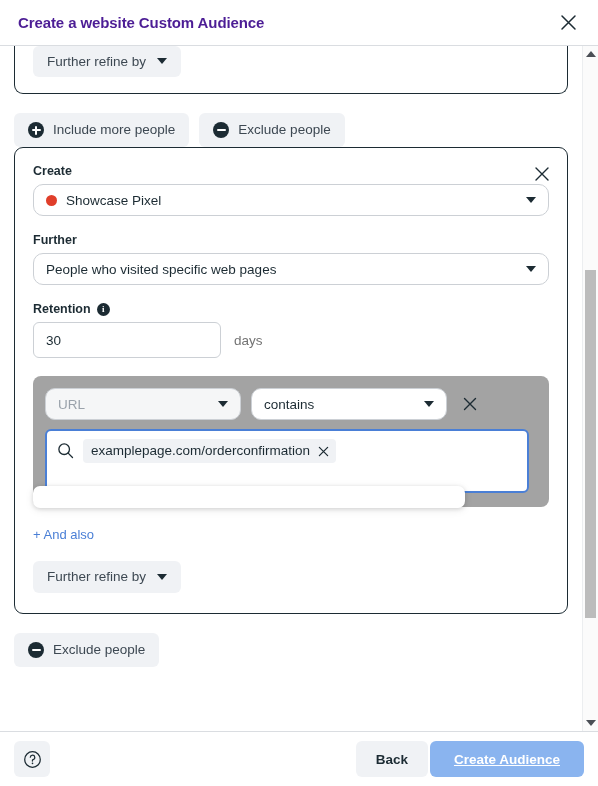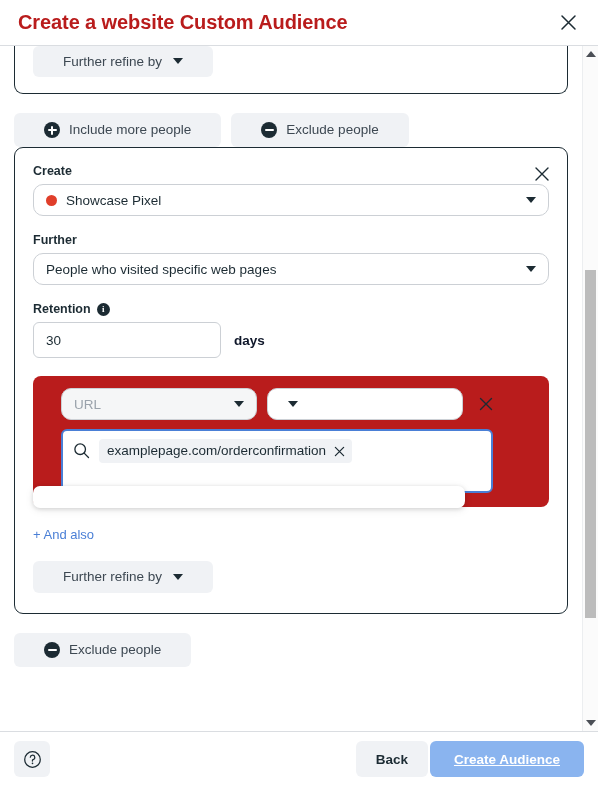--- a/index.html
+++ b/index.html
@@ -32,24 +32,24 @@
     display: flex;
     align-items: center;
     justify-content: space-between;
     padding: 0 16px 0 18px;
     border-bottom: 1px solid #ffffff;
     background: #ffffff;
     position: relative;
     z-index: 5;
   }
   .header-title {
-    font-size: 20px;
+    font-size: 15px;
     font-weight: bold;
     letter-spacing: -0.1px;
-    color: #b91c1c;
+    color: #4c1d95;
   }
   .close-btn {
     width: 28px;
     height: 28px;
     display: flex;
     align-items: center;
     justify-content: center;
     border-radius: 50%;
     cursor: pointer;
   }
@@ -92,21 +92,21 @@
     box-sizing: border-box;
   }
 
   
   .pill {
     display: inline-flex;
     align-items: center;
     gap: 9px;
     background: #f0f2f5;
     border-radius: 6px;
-    padding: 9px 30px;
+    padding: 9px 14px;
     font-size: 13.5px;
     color: #3d4852;
     cursor: pointer;
     white-space: nowrap;
     line-height: 1;
   }
   .caret {
     width: 0; height: 0;
     border-left: 5px solid transparent;
     border-right: 5px solid transparent;
@@ -242,27 +242,27 @@
     border: 1px solid #ccd0d5;
     border-radius: 6px;
     background: #ffffff;
     font-size: 13.5px;
     color: #1c2b33;
     padding: 0 12px;
     box-sizing: border-box;
     font-family: "Liberation Sans", sans-serif;
     outline: none;
   }
-  .days-label { font-size: 13.5px; color: #0f172a; font-weight: bold; }
+  .days-label { font-size: 13.5px; color: #737373; }
 
   
   .rule-block {
-    background: #b91c1c;
+    background: #a3a3a3;
     border-radius: 8px;
-    padding: 12px 12px 14px 28px;
+    padding: 12px 12px 14px 12px;
     margin-top: 18px;
     box-sizing: border-box;
   }
   .rule-line {
     display: flex;
     align-items: center;
     gap: 10px;
   }
   .select.muted .sel-text { color: #9aa2ab; }
   .select.muted { background: #f5f6f7; }
@@ -281,21 +281,21 @@
     margin-top: 9px;
     border: 2px solid #4a7fd6;
     border-radius: 6px;
     background: #ffffff;
     min-height: 64px;
     padding: 8px 10px;
     display: flex;
     align-items: flex-start;
     gap: 8px;
     box-sizing: border-box;
-    width: 432px;
+    width: 484px;
     position: relative;
   }
   .search-icon { flex: 0 0 18px; margin-top: 3px; }
   .token {
     display: inline-flex;
     align-items: center;
     gap: 8px;
     background: #f0f2f5;
     border-radius: 4px;
     padding: 4px 7px 4px 8px;
@@ -486,20 +486,21 @@
         </div>
 
         
         <div class="rule-block">
           <div class="rule-line">
             <div class="select muted sel-url">
               <span class="sel-text">URL</span>
               <span class="caret"></span>
             </div>
             <div class="select sel-op">
+              <span class="sel-text">contains</span>
               <span class="caret"></span>
             </div>
             <div class="rm-btn">
               <svg width="16" height="16" viewBox="0 0 16 16" aria-hidden="true">
                 <path d="M2.5 2.5 L13.5 13.5 M13.5 2.5 L2.5 13.5" stroke="#1c2b33" stroke-width="1.4" fill="none" stroke-linecap="round"></path>
               </svg>
             </div>
           </div>
 
           <div class="token-box">

